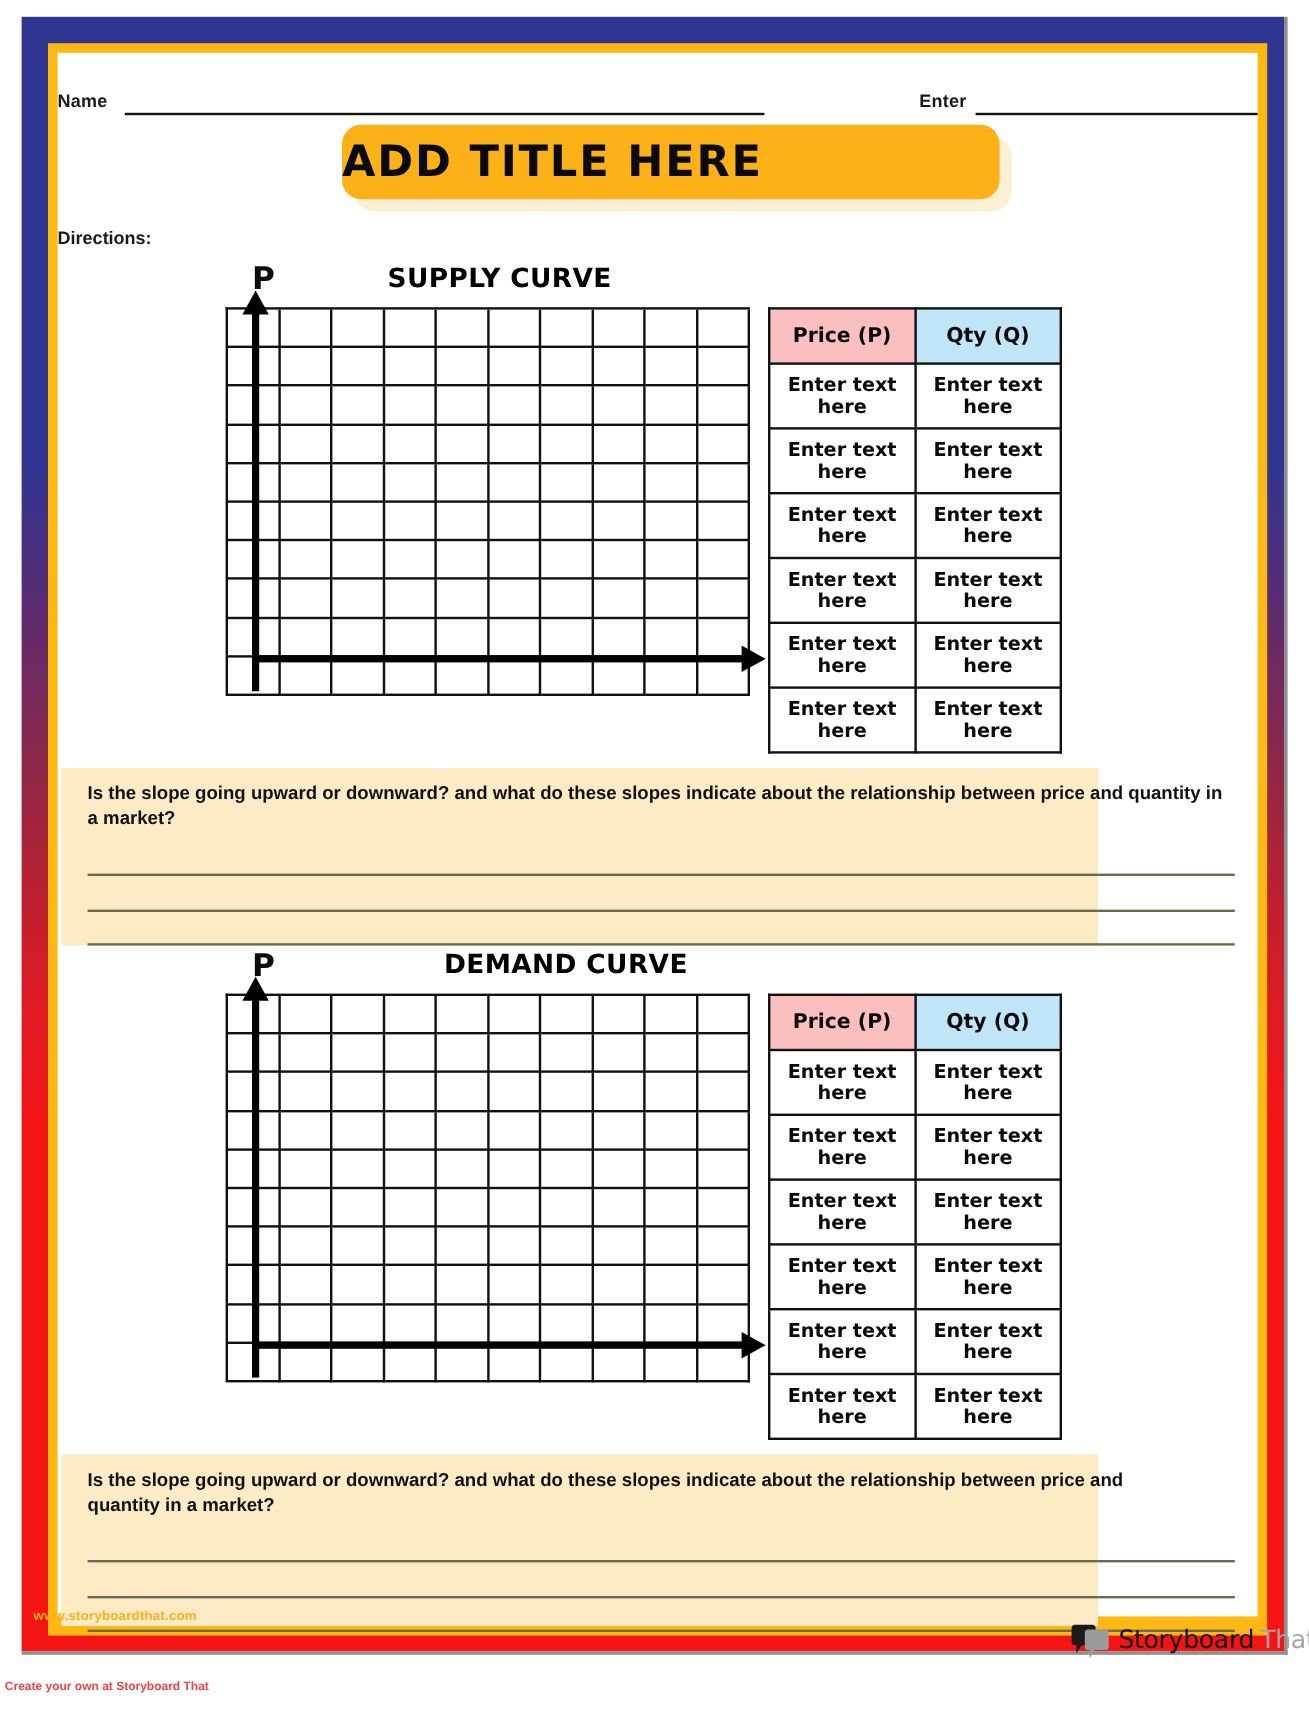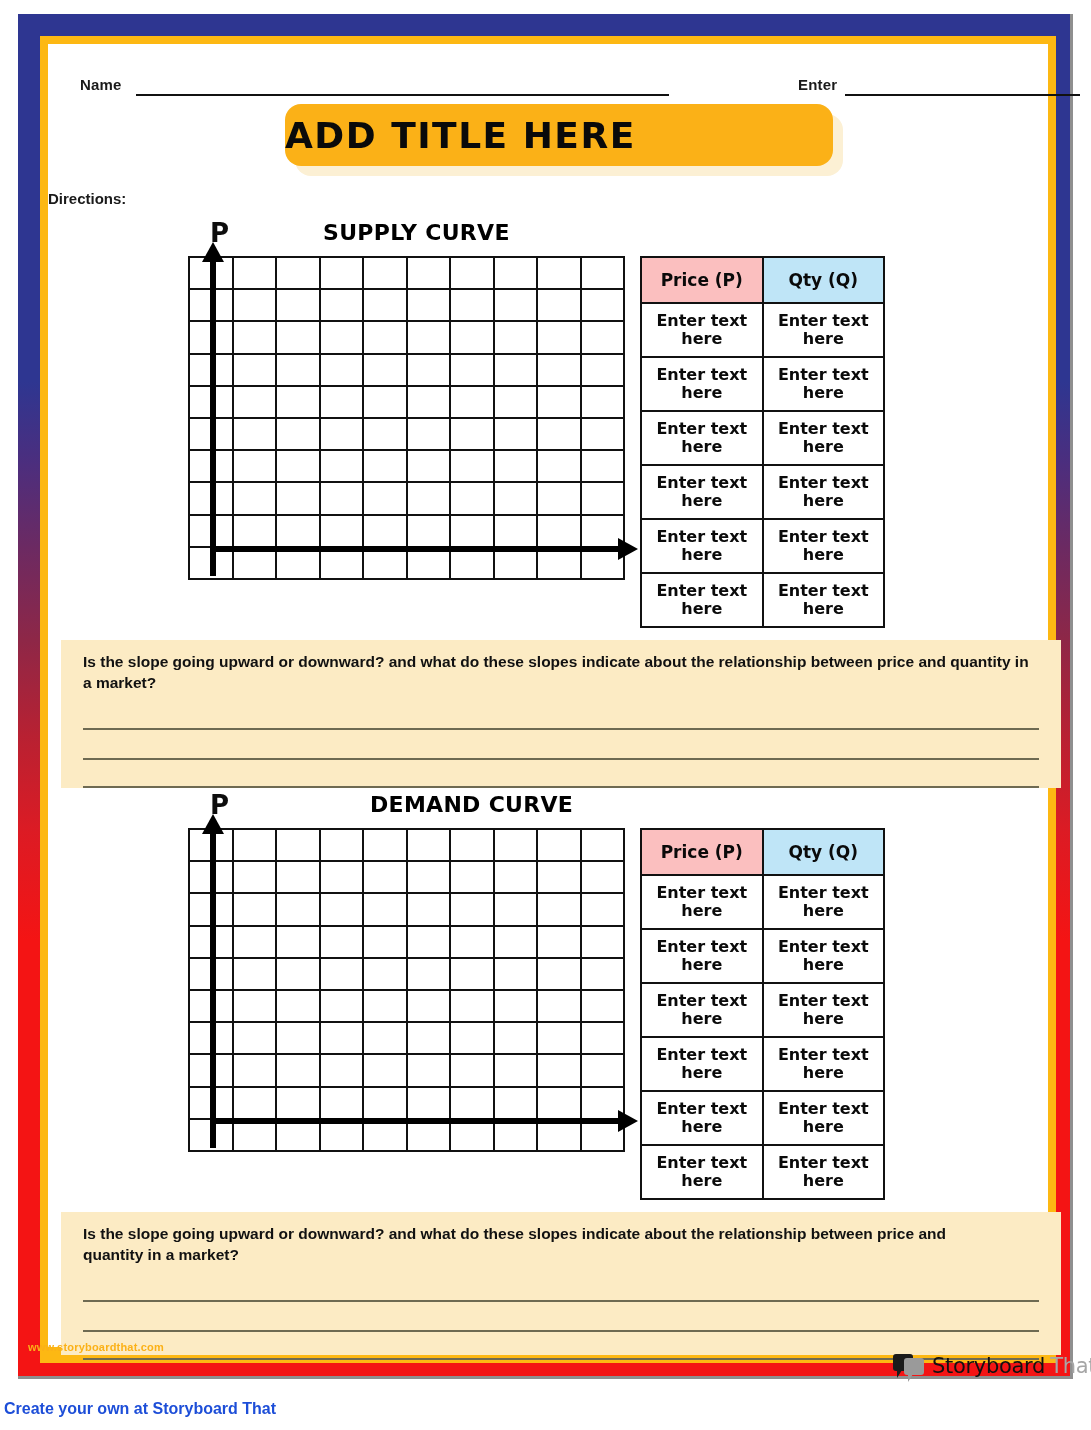--- a/index.html
+++ b/index.html
@@ -36,21 +36,21 @@
 
   .sheet {
     position: absolute;
     left: 48px; top: 44px;
     width: 1000px; height: 1303px;
     background: #ffffff;
   }
 
   
   .namedate {
-    position: absolute; left: 0; top: 28px; width: 796px; height: 30px; margin-left: 32px;
+    position: absolute; left: 0; top: 28px; width: 796px; height: 30px;
   }
   .nd-label {
     position: absolute;
     font-weight: bold; font-size: 15px; color: #1a1a1a;
     letter-spacing: .2px;
   }
   .nd-rule {
     position: absolute; height: 0; border-bottom: 2px solid #111;
   }
   #name-label { left: 0px;  top: 4px; }
@@ -177,22 +177,22 @@
   .th-qty   { background: #BFE5F7; }
   .pq-table td {
     font-size: 16px; font-weight: bold;
     height: 54px; line-height: 1.15;
     padding: 3px 6px;
     background: #fff;
   }
 
   
   .qblock {
-    position: absolute; left: 13px;
-    width: 1000px;
+    position: absolute; left: 3px;
+    width: 864px;
     background: #FCEBC4;
   }
   #qblock-1 { top: 596px; height: 148px; }
   #qblock-2 { top: 1168px; height: 143px; }
 
   .qtext {
     position: absolute; left: 22px; top: 12px;
     width: 950px;
     font-weight: bold; font-size: 15.5px; line-height: 1.35;
     color: #111;
@@ -241,21 +241,21 @@
     font-family: "DejaVu Sans", sans-serif;
     font-size: 21px; color: #111; letter-spacing: -.3px;
   }
   .logo-that {
     font-family: "DejaVu Sans", sans-serif;
     font-size: 21px; color: #a6a6a6; letter-spacing: -.3px;
   }
 
   #caption {
     position: absolute; left: 4px; top: 1400px;
-    font-weight: bold; font-size: 16px; color: #1d4ed8;
+    font-weight: bold; font-size: 10px; color: #ef4444;
   }
 </style>
 </head>
 <body>
 
 <div id="page">
 
   <div class="frame-outer"></div>
   <div class="frame-gold"></div>
 

